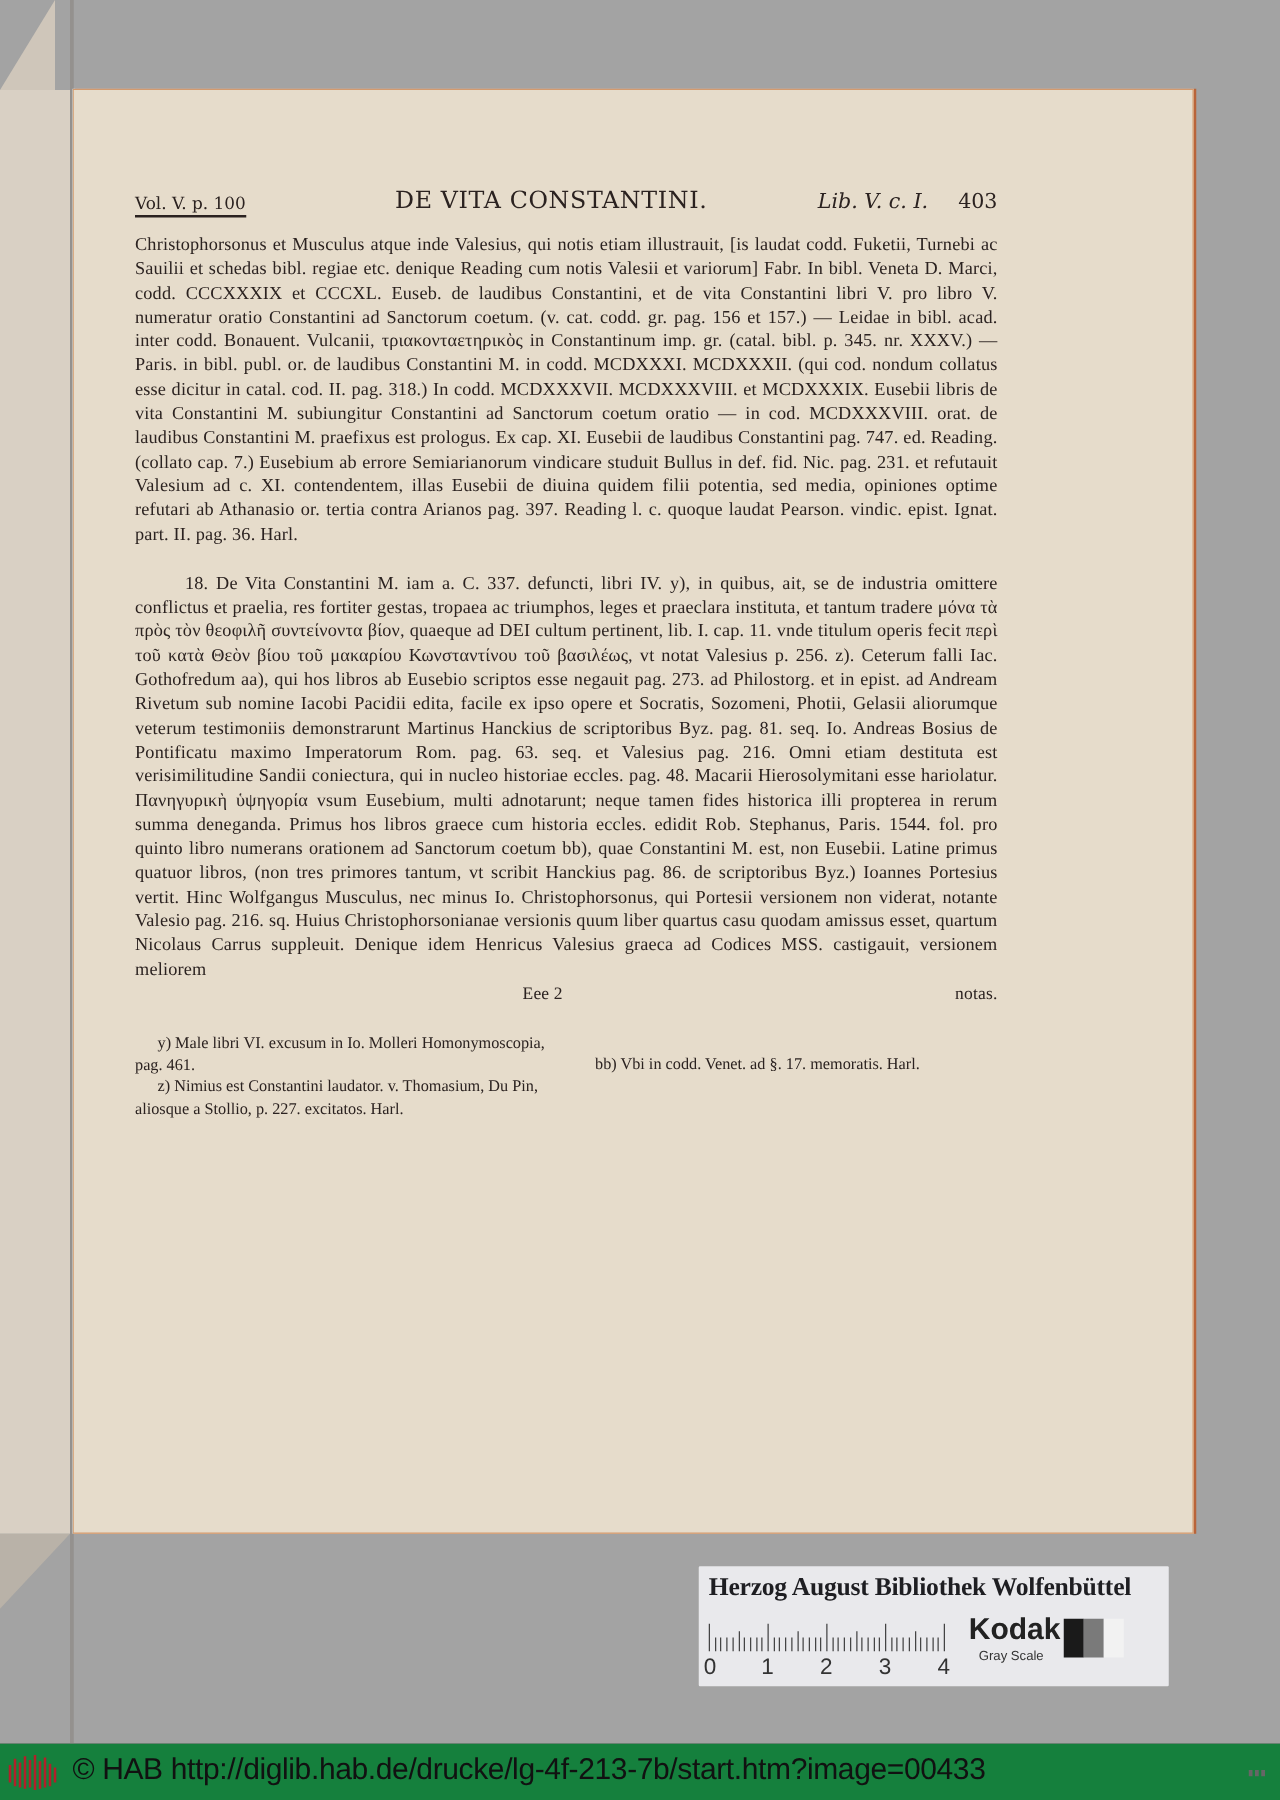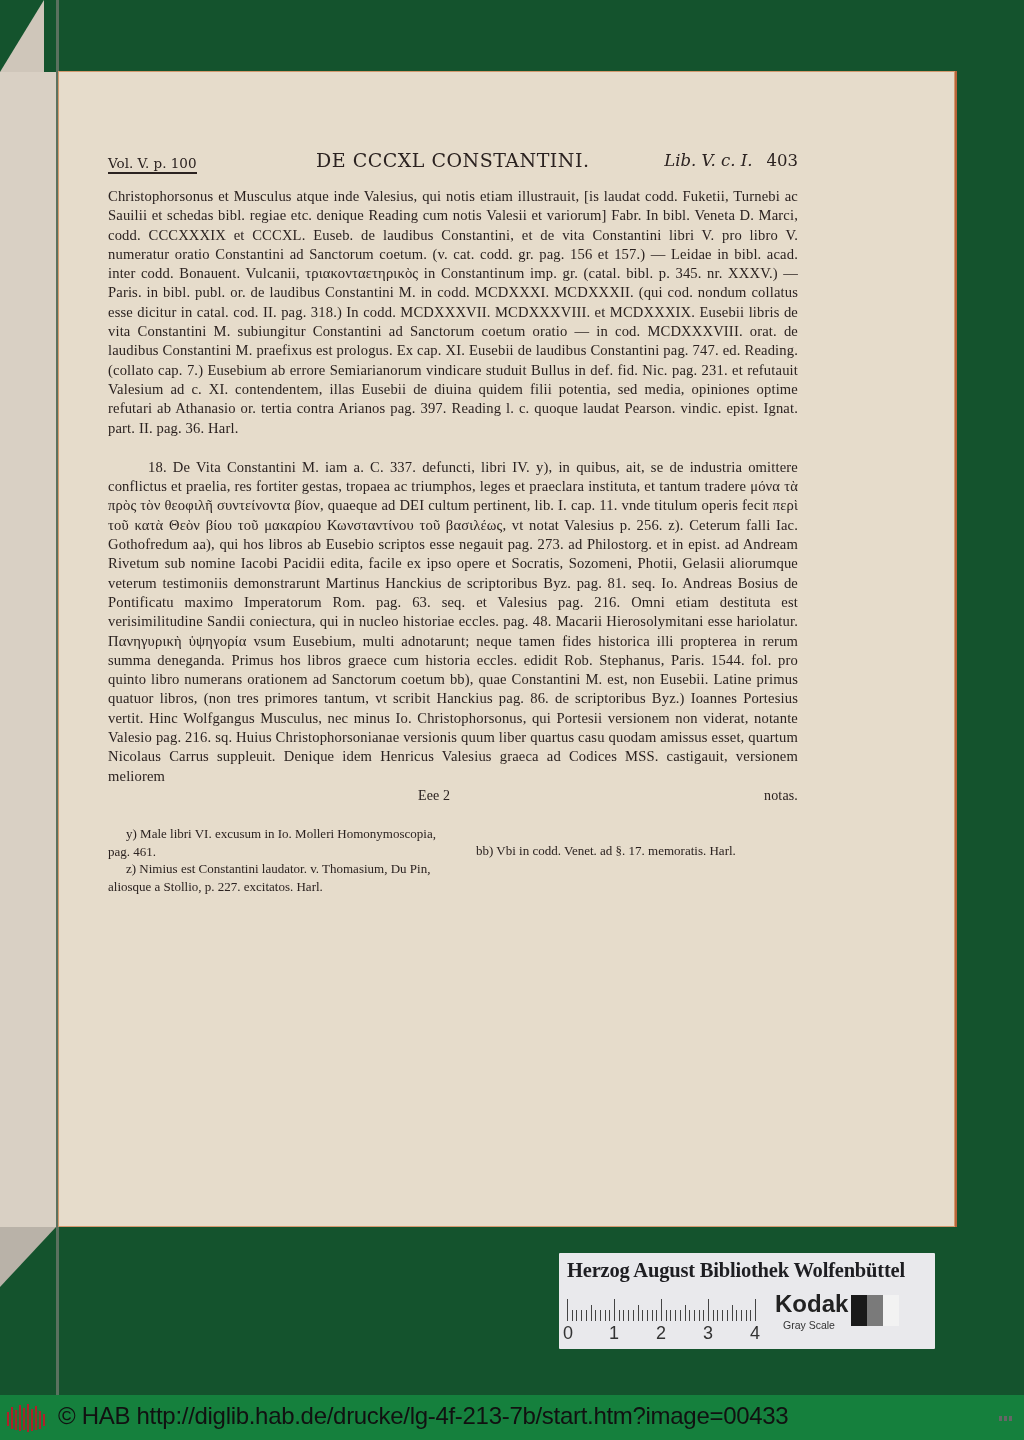--- a/index.html
+++ b/index.html
@@ -1,32 +1,32 @@
 <!DOCTYPE html>
 <html><head>
   <meta charset="utf-8">
   <style>
     html, body { margin:0; padding:0; }
     body { width:1024px; height:1440px; position:relative; overflow:hidden;
            background:#2a2a2c; font-family:"DejaVu Serif", serif; }
-    .scan { position:absolute; left:0; top:0; width:1024px; height:1395px; background:#14532d; overflow:hidden; }
+    .scan { position:absolute; left:0; top:0; width:1024px; height:1395px; background:#a3a3a3; overflow:hidden; }
     .prev-page { position:absolute; left:0; top:72px; width:56px; height:1155px; background:#d9d0c4; }
     .prev-corner-top { position:absolute; left:0; top:0; width:0; height:0;
            border-left:44px solid transparent; border-bottom:72px solid #cfc6ba; }
     .prev-corner-bot { position:absolute; left:0; top:1227px; width:0; height:0;
            border-left:56px solid #b9b2a8; border-bottom:60px solid transparent; }
     .fold { position:absolute; left:56px; top:0; width:3px; height:1395px; background:#8a8680; opacity:.6; }
     .page { position:absolute; left:58px; top:71px; width:897px; height:1156px;
             background:#e6dccb; box-shadow: inset 0 0 0 1px #d39a6e, 2px 0 0 #b9643a; }
     .page-inner { position:absolute; left:50px; top:78px; width:690px; color:#2b2220; }
     .running-head { position:relative; height:30px; }
     .rh-left { position:absolute; left:0; top:6px; font-size:13.5px; border-bottom:2px solid #2b2220; padding-bottom:1px; }
     .rh-center { position:absolute; left:208px; top:0px; font-size:19px; letter-spacing:.5px; }
     .rh-right { position:absolute; right:0; top:2px; font-size:16.5px; font-style:italic; }
-    .rh-right .num { font-style:normal; margin-left:14px; }
+    .rh-right .num { font-style:normal; margin-left:24px; }
     .body-text { margin-top:8px; font-size:14.6px; line-height:19.3px; text-align:justify;
                  font-family:"Liberation Serif", serif; letter-spacing:.15px; }
     .body-text p { margin:0; }
     .para2 { margin-top:20px !important; text-indent:40px; }
     .sig-line { display:flex; justify-content:space-between; font-size:14px; padding-left:310px; margin-top:0px; }
     .footnotes { display:flex; gap:20px; margin-top:20px; font-family:"Liberation Serif", serif;
                  font-size:13px; line-height:17.5px; }
     .fn-col { width:330px; }
     .fn-col p { margin:0 0 0 0; text-indent:18px; }
     .fn-col p.gap { margin-top:17px; }
@@ -56,21 +56,21 @@
 <div class="scan">
   <div class="prev-corner-top"></div>
   <div class="prev-page"></div>
   <div class="prev-corner-bot"></div>
   <div class="fold"></div>
 
   <div class="page">
     <div class="page-inner">
       <div class="running-head">
         <span class="rh-left">Vol. V. p. 100</span>
-        <span class="rh-center">DE CCCXL CONSTANTINI.</span>
+        <span class="rh-center">DE VITA CONSTANTINI.</span>
         <span class="rh-right"><span>Lib. V. c. I.</span><span class="num">403</span></span>
       </div>
 
       <div class="body-text">
         <p>Christophorsonus et Musculus atque inde Valesius, qui notis etiam illustrauit, [is laudat codd. Fuketii, Turnebi ac Sauilii et schedas bibl. regiae etc. denique Reading cum notis Valesii et variorum] Fabr.  In bibl. Veneta D. Marci, codd. CCCXXXIX et CCCXL. Euseb. de laudibus Constantini, et de vita Constantini libri V. pro libro V. numeratur oratio Constantini ad Sanctorum coetum. (v. cat. codd. gr. pag. 156 et 157.) — Leidae in bibl. acad. inter codd. Bonauent. Vulcanii, τριακονταετηρικὸς in Constantinum imp. gr. (catal. bibl. p. 345. nr. XXXV.) — Paris. in bibl. publ. or. de laudibus Constantini M. in codd. MCDXXXI. MCDXXXII. (qui cod. nondum collatus esse dicitur in catal. cod. II. pag. 318.)  In codd. MCDXXXVII. MCDXXXVIII. et MCDXXXIX. Eusebii libris de vita Constantini M. subiungitur Constantini ad Sanctorum coetum oratio — in cod. MCDXXXVIII. orat. de laudibus Constantini M. praefixus est prologus.  Ex cap. XI. Eusebii de laudibus Constantini pag. 747. ed. Reading. (collato cap. 7.)  Eusebium ab errore Semiarianorum vindicare studuit Bullus in def. fid. Nic. pag. 231. et refutauit Valesium ad c. XI. contendentem, illas Eusebii de diuina quidem filii potentia, sed media, opiniones optime refutari ab Athanasio or. tertia contra Arianos pag. 397. Reading l. c. quoque laudat Pearson. vindic. epist. Ignat. part. II. pag. 36.  Harl.</p>
         <p class="para2">18. De Vita Constantini M. iam a. C. 337. defuncti, libri IV. y), in quibus, ait, se de industria omittere conflictus et praelia, res fortiter gestas, tropaea ac triumphos, leges et praeclara instituta, et tantum tradere μόνα τὰ πρὸς τὸν θεοφιλῆ συντείνοντα βίον, quaeque ad DEI cultum pertinent, lib. I. cap. 11. vnde titulum operis fecit περὶ τοῦ κατὰ Θεὸν βίου τοῦ μακαρίου Κωνσταντίνου τοῦ βασιλέως, vt notat Valesius p. 256. z).  Ceterum falli Iac. Gothofredum aa), qui hos libros ab Eusebio scriptos esse negauit pag. 273. ad Philostorg. et in epist. ad Andream Rivetum sub nomine Iacobi Pacidii edita, facile ex ipso opere et Socratis, Sozomeni, Photii, Gelasii aliorumque veterum testimoniis demonstrarunt Martinus Hanckius de scriptoribus Byz. pag. 81. seq. Io. Andreas Bosius de Pontificatu maximo Imperatorum Rom. pag. 63. seq. et Valesius pag. 216.  Omni etiam destituta est verisimilitudine Sandii coniectura, qui in nucleo historiae eccles. pag. 48. Macarii Hierosolymitani esse hariolatur.  Πανηγυρικὴ ὑψηγορία vsum Eusebium, multi adnotarunt; neque tamen fides historica illi propterea in rerum summa deneganda.  Primus hos libros graece cum historia eccles. edidit Rob. Stephanus, Paris. 1544. fol. pro quinto libro numerans orationem ad Sanctorum coetum bb), quae Constantini M. est, non Eusebii.  Latine primus quatuor libros, (non tres primores tantum, vt scribit Hanckius pag. 86. de scriptoribus Byz.) Ioannes Portesius vertit. Hinc Wolfgangus Musculus, nec minus Io. Christophorsonus, qui Portesii versionem non viderat, notante Valesio pag. 216. sq.  Huius Christophorsonianae versionis quum liber quartus casu quodam amissus esset, quartum Nicolaus Carrus suppleuit. Denique idem Henricus Valesius graeca ad Codices MSS. castigauit, versionem meliorem</p>
         <div class="sig-line">
           <span>Eee 2</span>
           <span>notas.</span>
         </div>

